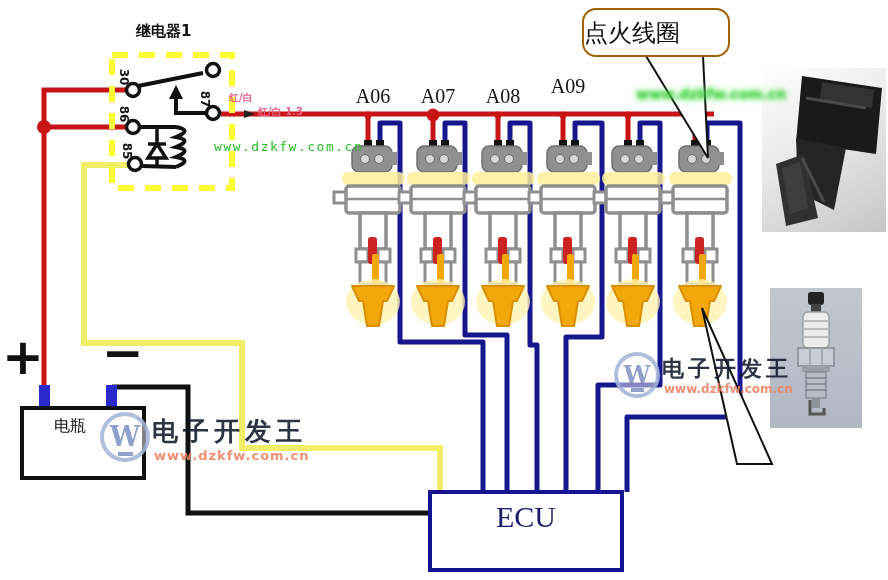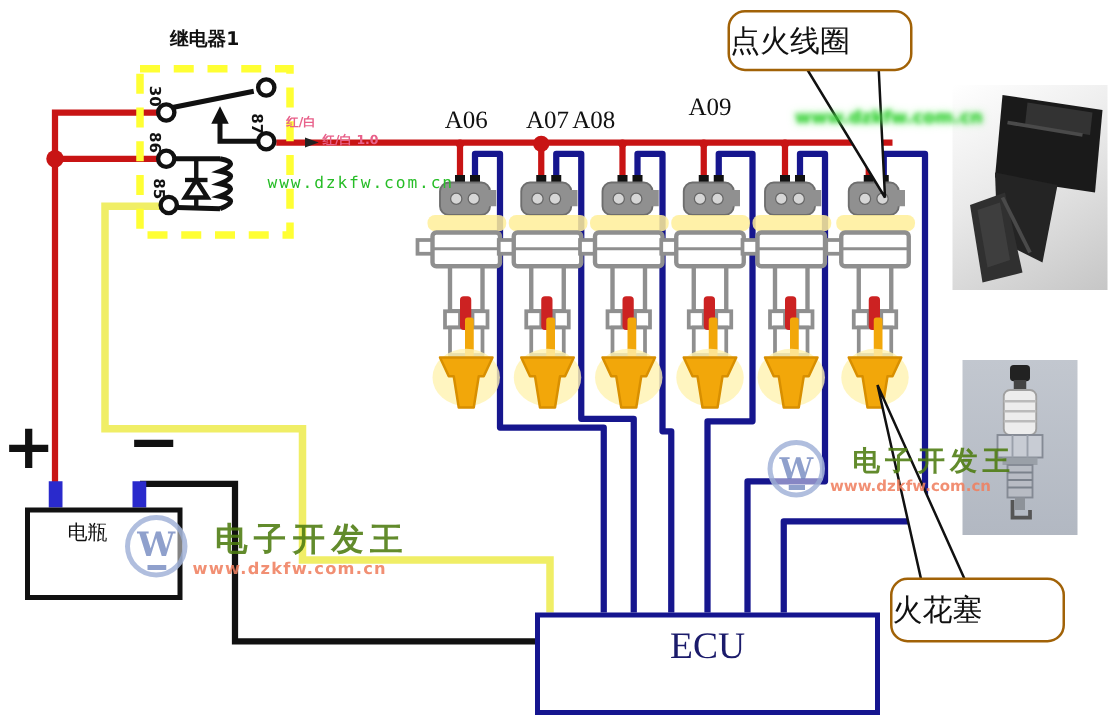--- a/index.html
+++ b/index.html
@@ -21,21 +21,21 @@
                   filter:blur(2px);text-shadow:0 0 6px #66ee66;z-index:4;white-space:nowrap;}
 
   
   .battery-box{left:20px;top:406px;width:126px;height:74px;border:4px solid #111;
                background:#fff;box-sizing:border-box;z-index:2;}
   .battery-label{left:54px;top:416px;font-size:16px;z-index:4;}
   .plus-sign{left:2px;top:332px;font-size:50px;font-weight:900;z-index:4;line-height:1;}
   .minus-sign{left:102px;top:328px;font-size:50px;font-weight:900;z-index:4;line-height:1;}
 
   
-  .ecu-box{left:428px;top:490px;width:276px;height:82px;border:4px solid #15158f;
+  .ecu-box{left:428px;top:490px;width:196px;height:82px;border:4px solid #15158f;
            background:#fff;box-sizing:border-box;z-index:2;}
   .ecu-label{width:100%;text-align:center;margin-top:6px;font-family:"Liberation Serif",serif;
              font-size:30px;color:#1b1b6b;}
 
   
   .callout{border:2px solid #a16207;border-radius:14px;background:#fff;z-index:5;
            display:flex;align-items:center;justify-content:flex-start;
            font-family:"DejaVu Serif",serif;font-size:24px;box-sizing:border-box;}
   .callout-coil{left:582px;top:8px;width:148px;height:49px;}
   .callout-plug{left:712px;top:462px;width:140px;height:52px;}
@@ -46,21 +46,21 @@
               background:linear-gradient(150deg,#ffffff 0%,#e9e9e9 45%,#c6c6c6 100%);}
   .photo-plug{left:770px;top:288px;width:92px;height:140px;
               background:linear-gradient(180deg,#c2c7cf 0%,#b2b8c2 100%);}
 
   
   .wm{z-index:3;opacity:.88;}
   .wm-circle{border:4px solid #a6b6da;border-radius:50%;background:rgba(255,255,255,.55);
              box-sizing:border-box;text-align:center;}
   .wm-w{font-family:"DejaVu Serif",serif;font-weight:bold;color:#8093c6;}
   .wm-bar{background:#8093c6;margin:0 auto;}
-  .wm-brand{font-family:"DejaVu Serif",serif;font-weight:bold;color:#4d7c0f;white-space:nowrap;padding-left:20px;}
+  .wm-brand{font-family:"DejaVu Serif",serif;font-weight:bold;color:#0f172a;white-space:nowrap;}
   .wm-url{font-weight:bold;color:#f08060;white-space:nowrap;}
 </style>
 </head>
 <body>
 
 <div class="stage">
 
   <svg id="wires" width="888" height="580" viewBox="0 0 888 580">
 
     <defs>
@@ -226,34 +226,31 @@
   </div>
 
   <div class="abs relay-title">继电器1</div>
 
   <div class="abs pin-label" style="left:116px;top:70px;">30</div>
   <div class="abs pin-label" style="left:197px;top:92px;">87</div>
   <div class="abs pin-label" style="left:116px;top:107px;">86</div>
   <div class="abs pin-label" style="left:119px;top:144px;">85</div>
 
   <div class="abs pink-label" style="left:229px;top:91px;">红/白</div>
-  <div class="abs pink-label" style="left:258px;top:105px;">红/白 1.0</div>
+  <div class="abs pink-label" style="left:258px;top:105px;">红/白 1.3</div>
 
   <div class="abs a-label" style="left:353px;top:85px;">A06</div>
   <div class="abs a-label" style="left:418px;top:85px;text-align:center;">A07</div>
-  <div class="abs a-label" style="left:455px;top:85px;">A08</div>
+  <div class="abs a-label" style="left:483px;top:85px;">A08</div>
   <div class="abs a-label" style="left:548px;top:75px;">A09</div>
 
   <div class="abs green-url">www.dzkfw.com.cn</div>
   <div class="abs green-url-blur">www.dzkfw.com.cn</div>
 
   <div class="abs battery-label">电瓶</div>
   <div class="abs plus-sign">+</div>
   <div class="abs minus-sign">−</div>
 
   <div class="abs callout callout-coil">
     <span>点火线圈</span>
   </div>
-  <div class="abs callout callout-plug">
-    <span>火花塞</span>
-  </div>
 
 </div>
 
 </body></html>

